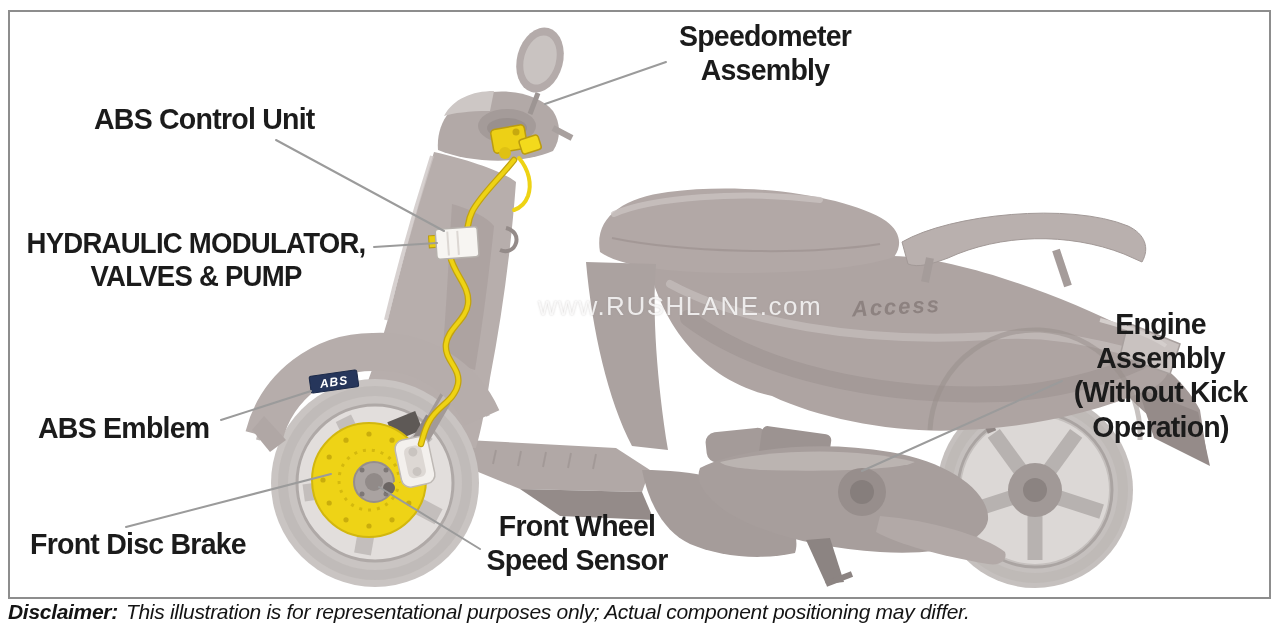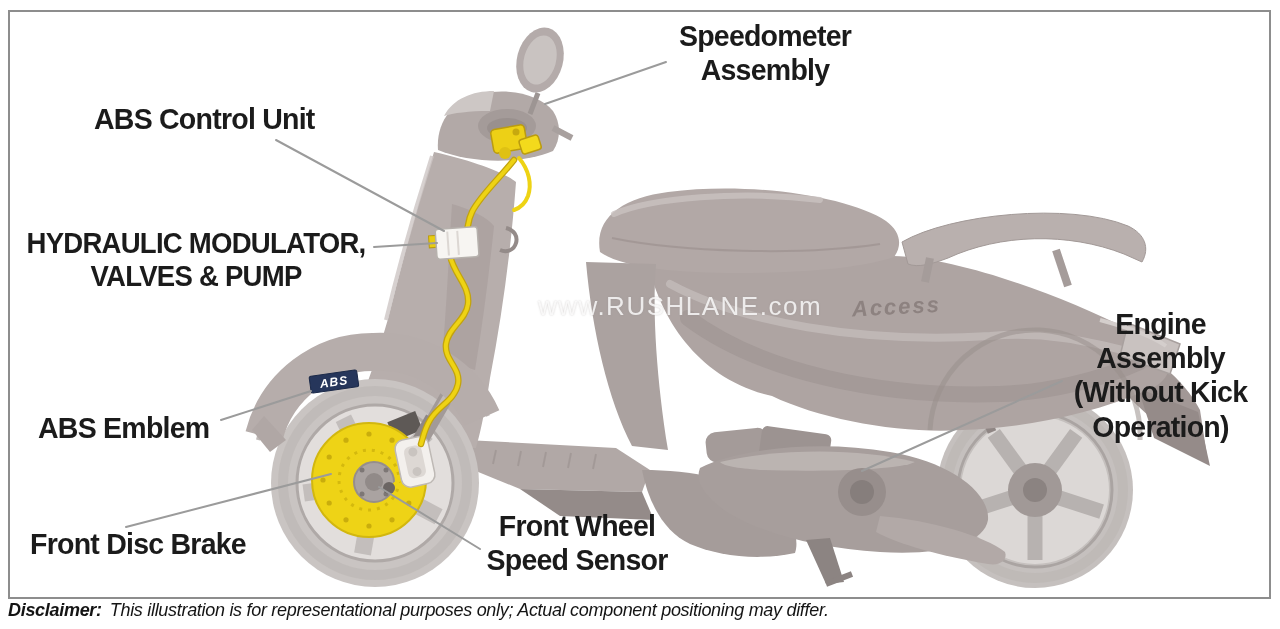--- a/index.html
+++ b/index.html
@@ -21,21 +21,21 @@
   .label.centered { text-align:center; transform-origin:center top; }
   .fs30 { font-size:30px; }
   .fs29 { font-size:29px; }
   #watermark {
     position:absolute; left:538px; top:291px; width:260px;
     font-size:26px; letter-spacing:1.5px; color:rgba(255,255,255,.8);
     text-shadow:0 0 2px rgba(150,145,143,.45);
   }
   #disclaimer {
     position:absolute; left:8px; top:600px; width:1260px;
-    font-size:18px; font-style:italic; color:#141414; letter-spacing:-0.3px;
+    font-size:21px; font-style:italic; color:#141414; letter-spacing:-0.3px;
   }
   #disclaimer .prefix { font-weight:bold; margin-right:8px; }
 </style>
 </head>
 <body>
 
 <div id="canvas">
 
   <svg class="scene" width="1280" height="629" viewBox="0 0 1280 629">
 

